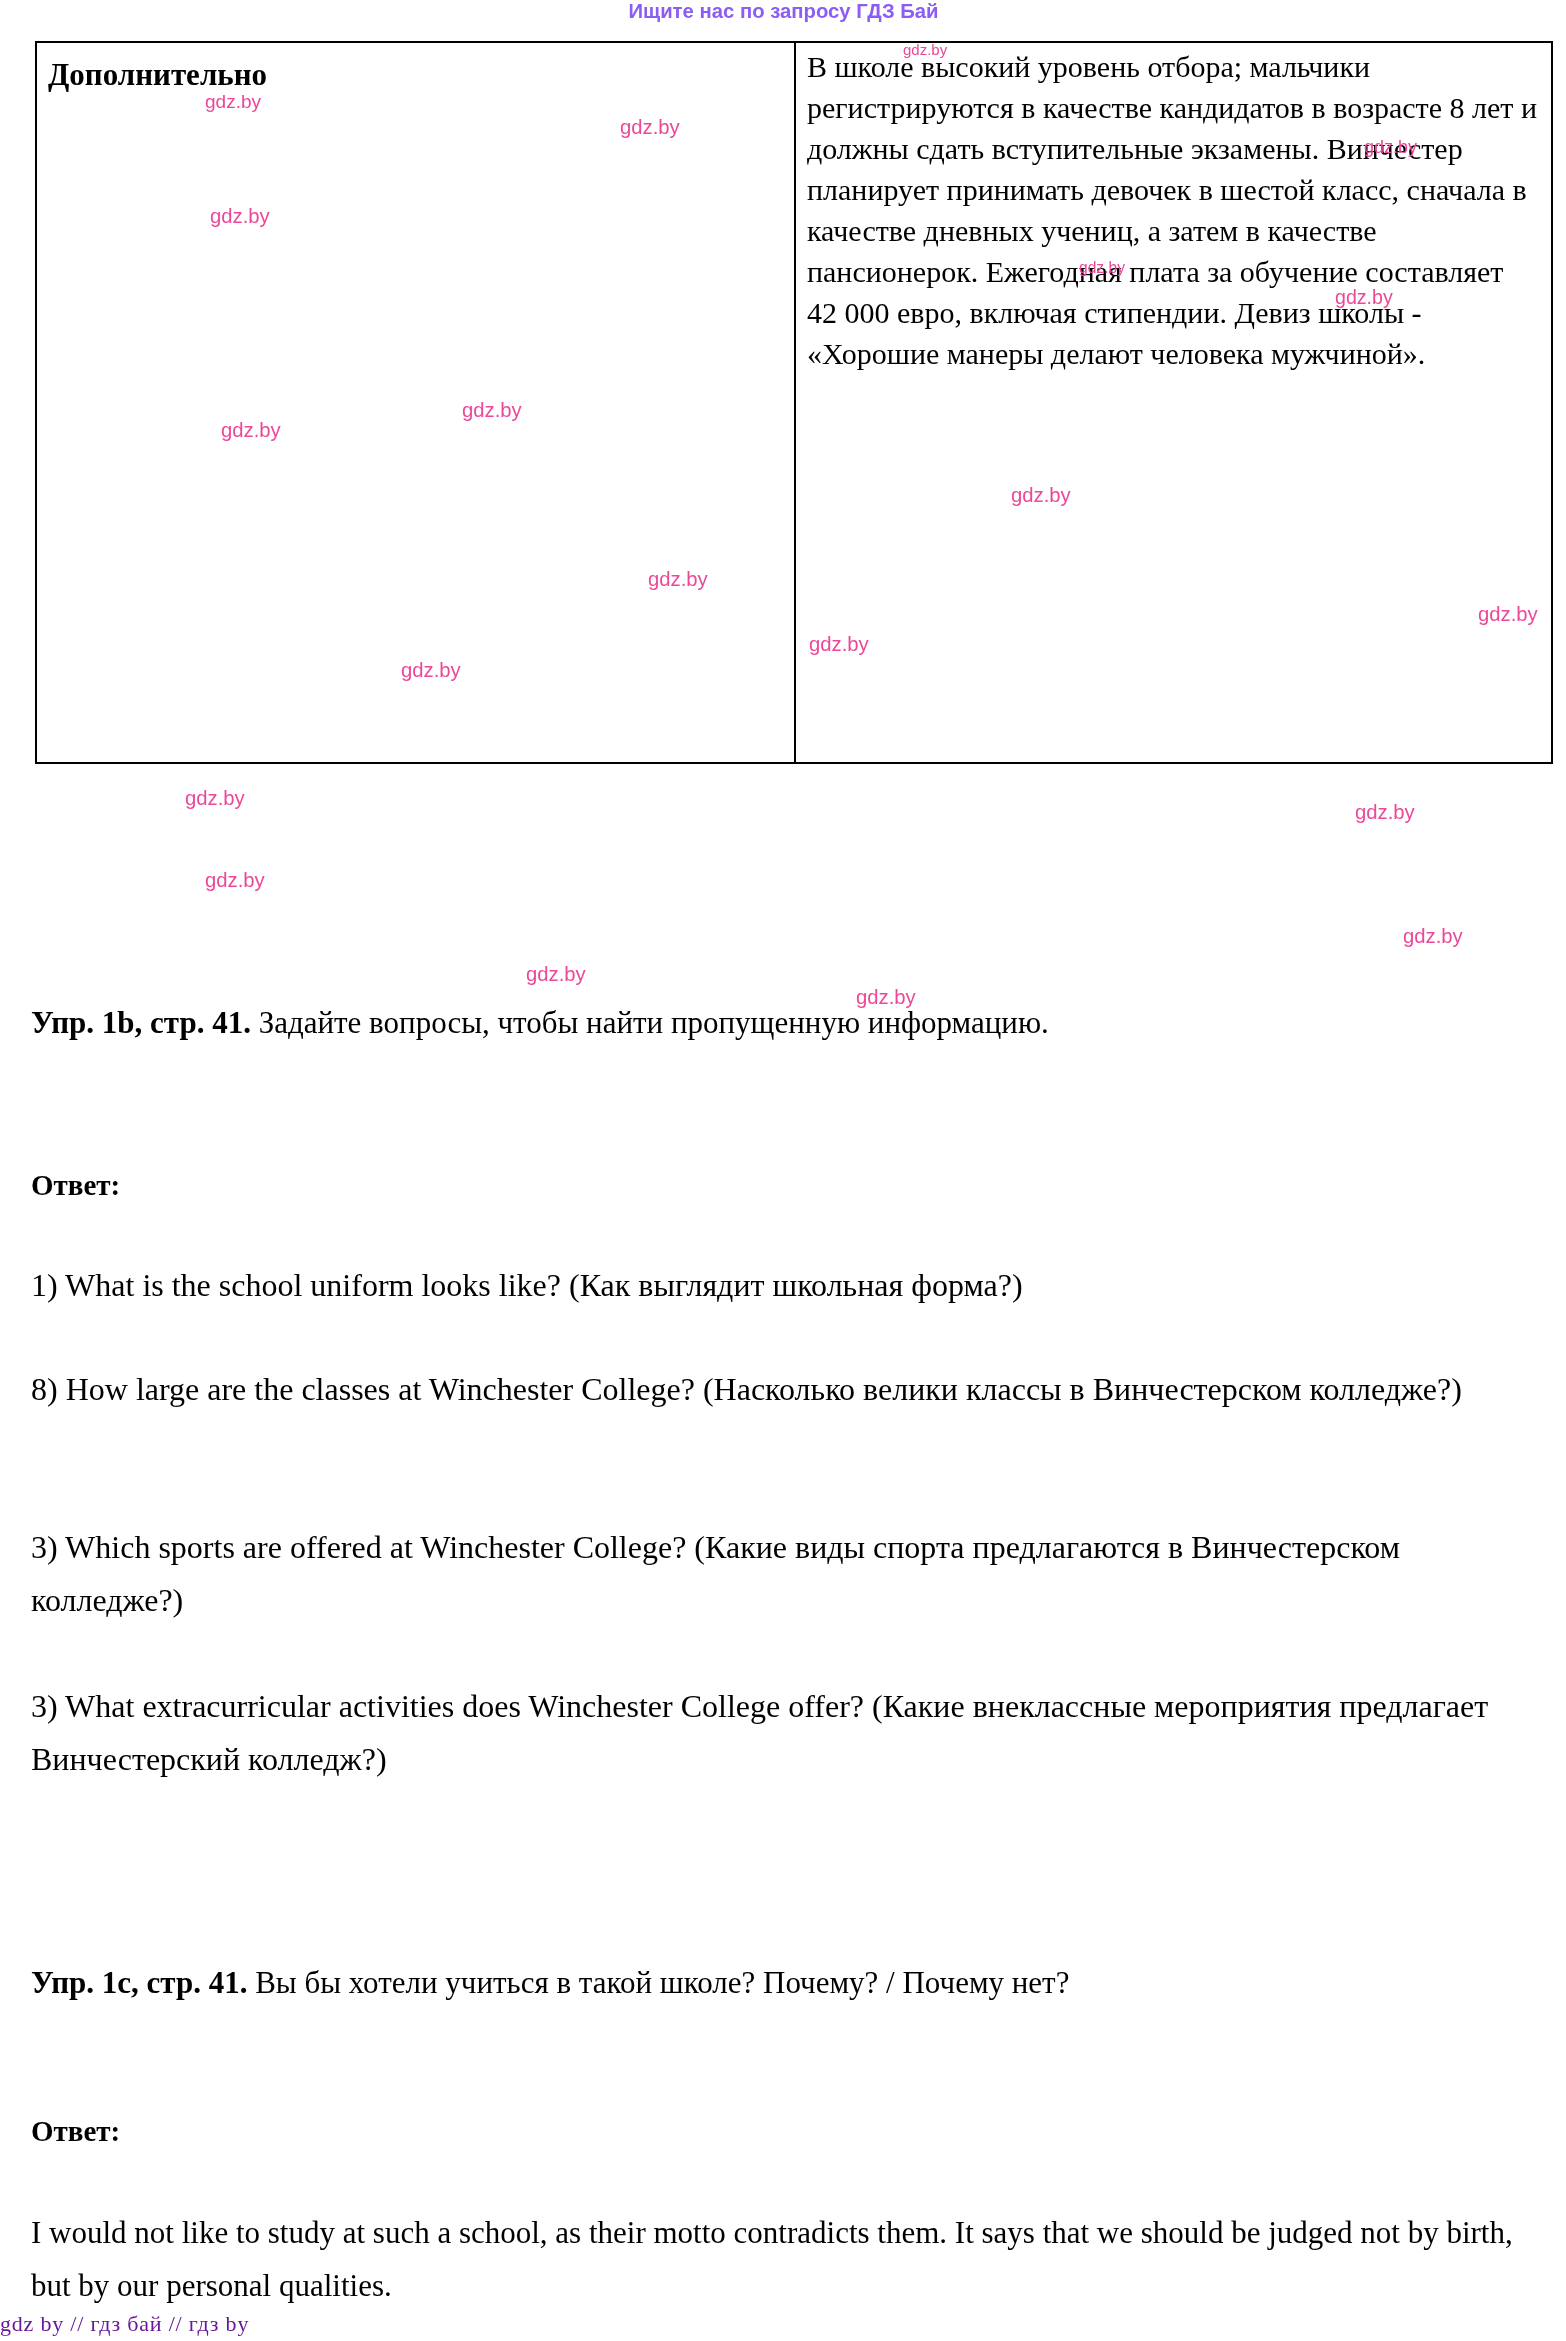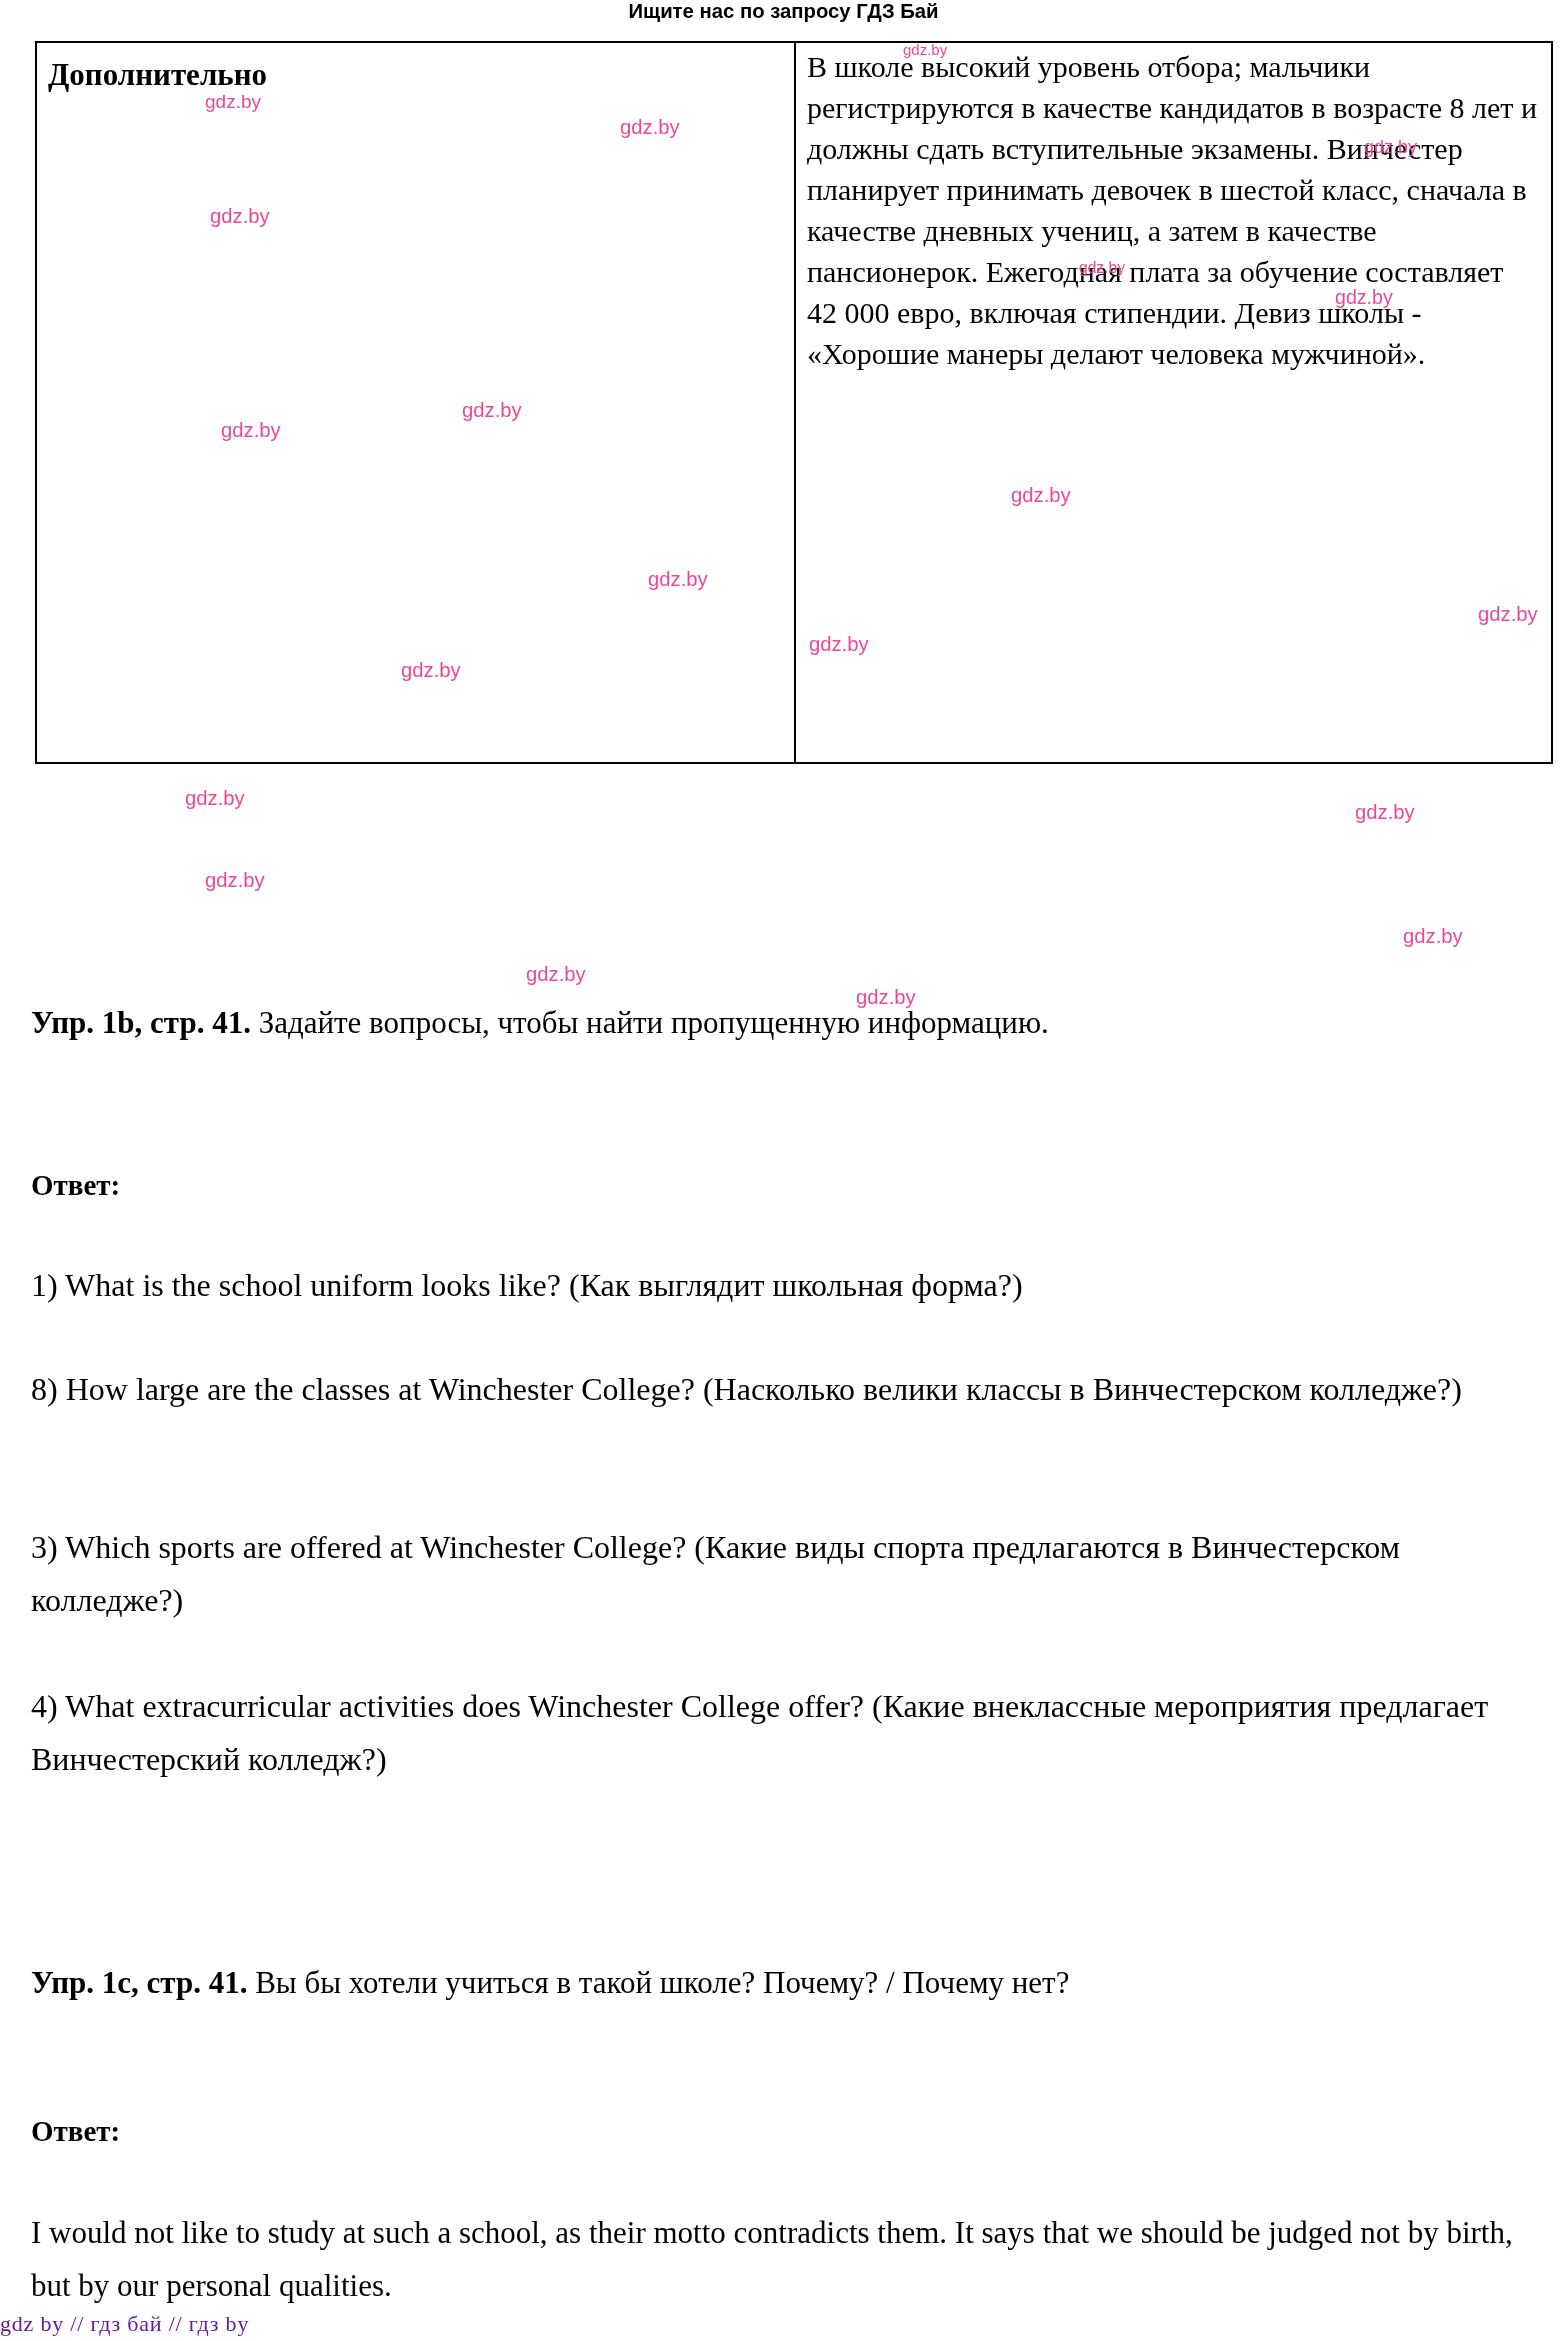--- a/index.html
+++ b/index.html
@@ -106,21 +106,21 @@
     width: 100%;
     font-family: Liberation Serif, serif;
     font-size: 22px;
     color: #6a189b;
     letter-spacing: 0.8px;
   }
 </style>
 </head>
 <body>
 
-<div class="promo-banner" style="color: #000000;">Ищите нас по запросу ГДЗ Бай</div>
+<div class="promo-banner" style="color: #8b5cf6;">Ищите нас по запросу ГДЗ Бай</div>
 
 <table class="info-table">
   <tbody>
   <tr>
     <td class="col-left cell-left-body">
       <span class="label-bold">Дополнительно</span>
     </td>
     <td class="col-right">
       <span class="cell-text">В школе высокий уровень отбора; мальчики регистрируются в качестве кандидатов в возрасте 8 лет и должны сдать вступительные экзамены. Винчестер планирует принимать девочек в шестой класс, сначала в качестве дневных учениц, а затем в качестве пансионерок. Ежегодная плата за обучение составляет 42 000 евро, включая стипендии. Девиз школы - «Хорошие манеры делают человека мужчиной».</span>
     </td>
@@ -142,21 +142,21 @@
 
 <div class="block qline" style="top:1363px;">
   <span>8) How large are the classes at Winchester College? (Насколько велики классы в Винчестерском колледже?)</span>
 </div>
 
 <div class="block qline" style="top:1521px;">
   <span>3) Which sports are offered at Winchester College? (Какие виды спорта предлагаются в Винчестерском колледже?)</span>
 </div>
 
 <div class="block qline" style="top:1680px;">
-  <span>4) What extracurricular activities does Winchester College offer? (Какие внеклассные мероприятия предлагает Винчестерский колледж?)</span>
+  <span>3) What extracurricular activities does Winchester College offer? (Какие внеклассные мероприятия предлагает Винчестерский колледж?)</span>
 </div>
 
 <div class="block" style="top:1956px;">
   <span class="ex-head">Упр. 1c, стр. 41.</span><span> Вы бы хотели учиться в такой школе? Почему? / Почему нет?</span>
 </div>
 
 <div class="block" style="top:2104px;">
   <span class="answer-label">Ответ:</span>
 </div>
 

